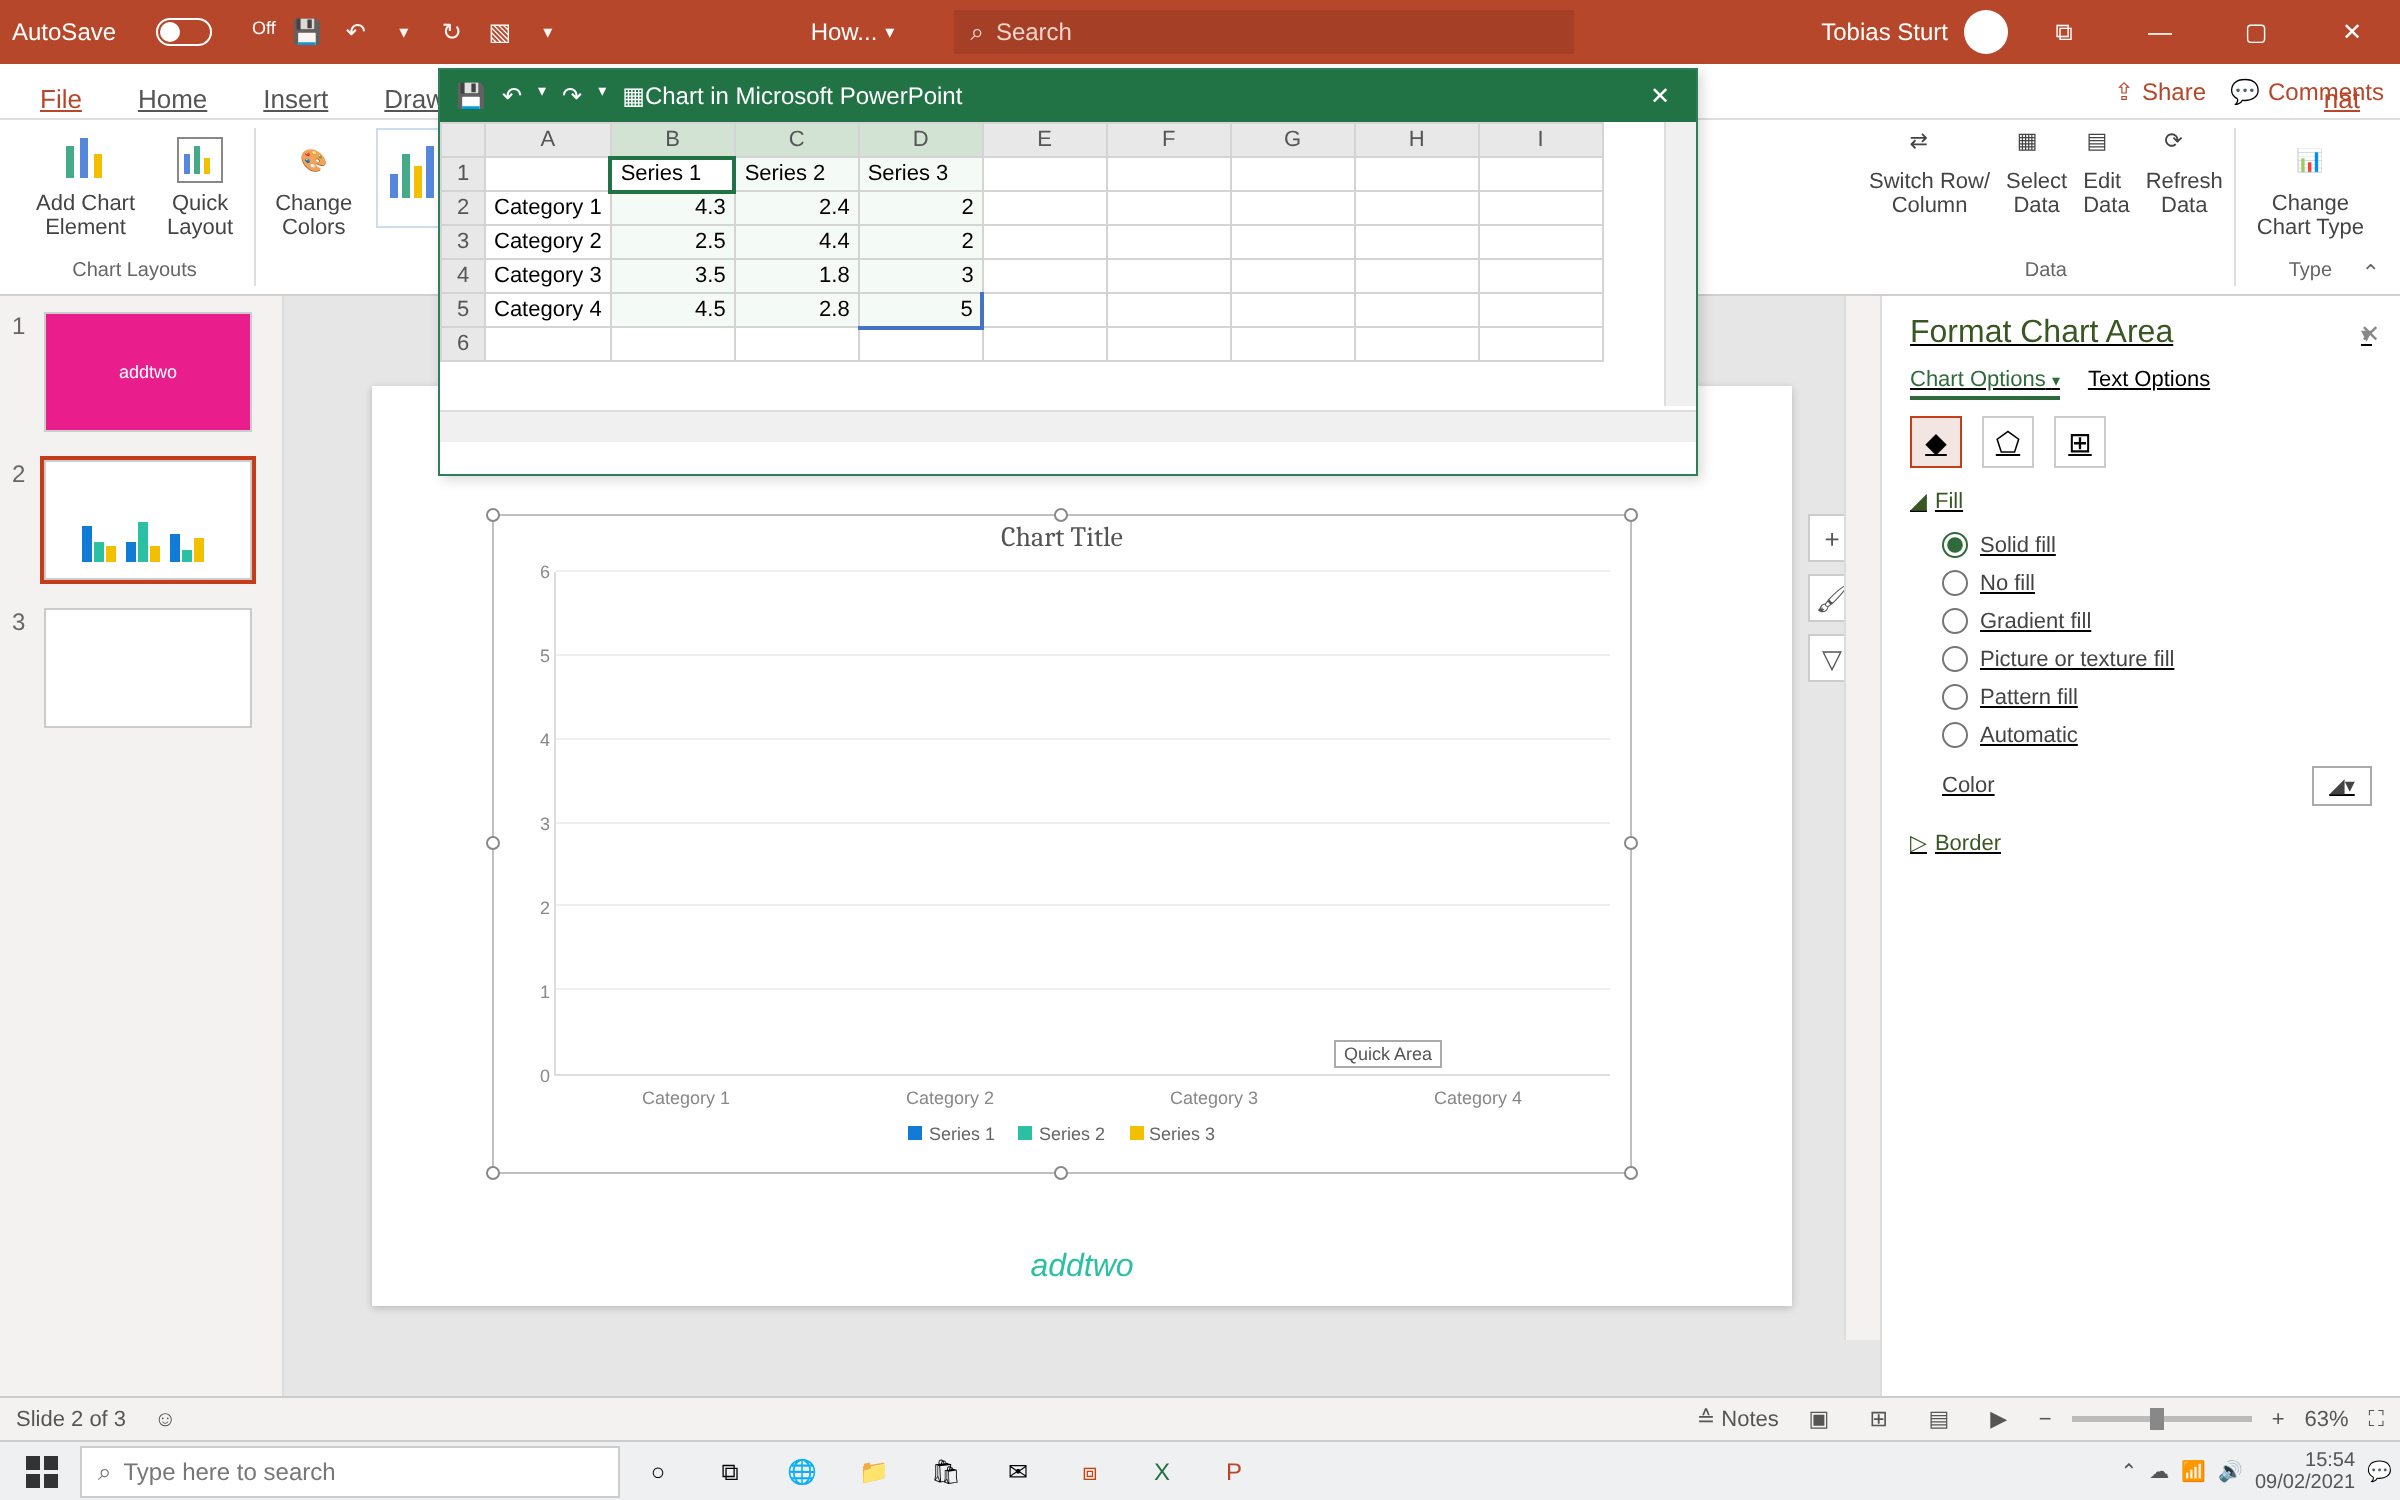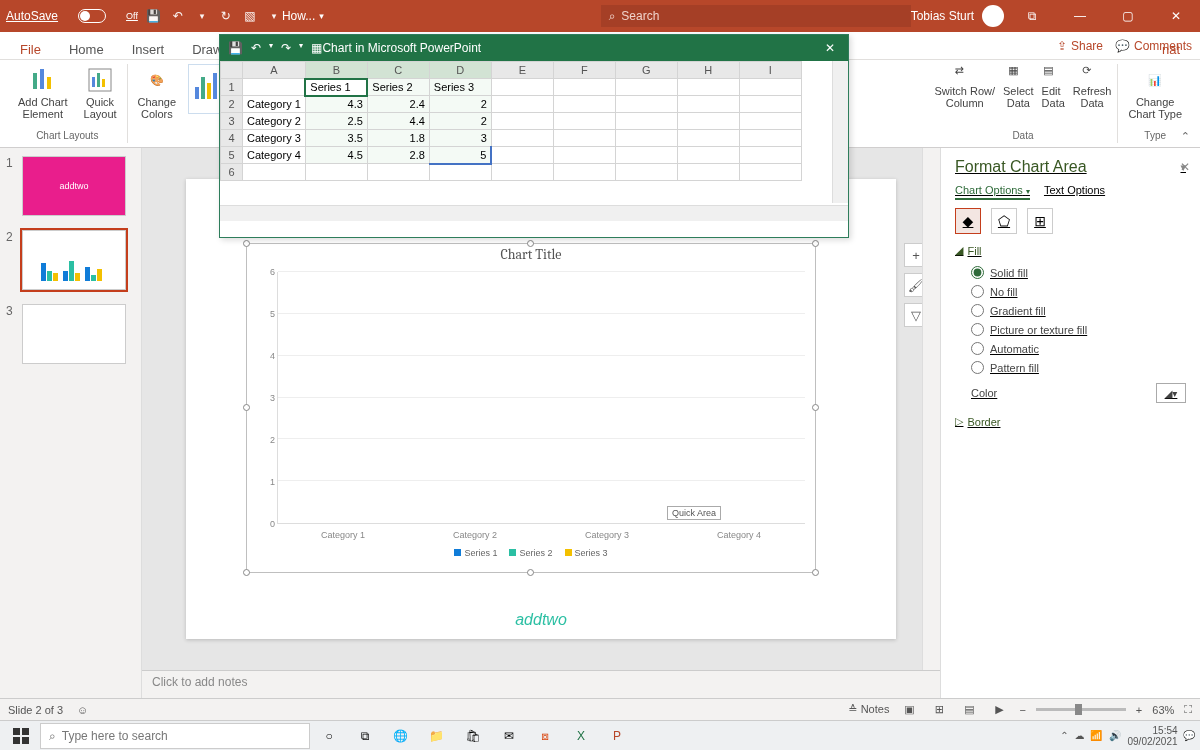--- a/index.html
+++ b/index.html
@@ -1,34 +1,34 @@
 <!DOCTYPE html>
 <html><head>
 <meta charset="utf-8">
 <style>
 * { margin: 0; padding: 0; box-sizing: border-box; font-family: "Segoe UI", sans-serif; }
 body { width: 1200px; height: 750px; overflow: hidden; background: #f3f2f1; position: relative; }
 
 
 .titlebar { height: 32px; background: #b7472a; display: flex; align-items: center; color: #fff; font-size: 12px; }
 .titlebar .left { display: flex; align-items: center; gap: 8px; padding-left: 6px; }
-.autosave-toggle { display: flex; align-items: center; gap: 20px; text-decoration: underline; }
+.autosave-toggle { display: flex; gap: 20px; }
 .toggle { width: 28px; height: 14px; border: 1px solid #fff; border-radius: 8px; position: relative; }
 .toggle::after { content: ""; width: 10px; height: 10px; background: #fff; border-radius: 50%; position: absolute; top: 1px; left: 1px; }
 .qat-icon { width: 16px; height: 16px; display: inline-flex; justify-content: center; align-items: center; opacity: 0.95; }
-.titlebar .center { flex: 1; display: flex; justify-content: space-between; align-items: center; gap: 30px; }
+.titlebar .center { flex: 1; display: flex; justify-content: center; align-items: center; gap: 30px; }
 .how-dropdown { display: flex; align-items: center; gap: 4px; }
 .searchbox { width: 310px; height: 22px; background: #a53f26; display: flex; align-items: center; padding: 0 8px; gap: 6px; color: #f0d3cb; }
 .titlebar .right { display: flex; align-items: center; gap: 8px; padding-right: 4px; }
 .win-btn { width: 40px; height: 32px; display: flex; justify-content: center; align-items: center; }
 .face-icon { width: 22px; height: 22px; background: #fff; border-radius: 50%; display:flex; justify-content:center;align-items:center;font-size:14px;}
 
 
 .ribbon-tabs { height: 28px; background: #fff; border-bottom: 1px solid #e1dfdd; display: flex; align-items: center; padding: 0 8px; gap: 4px; position: relative; }
-.rtab { padding: 0 12px; height: 20px; line-height: 28px; font-size: 13px; color: #555; }
+.rtab { padding: 0 12px; height: 20px; line-height: 28px; font-size: 13px; color: #555; text-decoration: underline; }
 .rtab:first-child { color: #b7472a; }
 .ribbon-right { position: absolute; right: 8px; display: flex; gap: 12px; }
 .share-btn, .comments-btn { font-size: 12px; color: #b7472a; display: flex; align-items: center; gap: 4px; }
 
 
 .ribbon-body { height: 88px; background: #fff; border-bottom: 1px solid #d0cece; display: flex; padding: 4px 8px; position: relative; }
 .rgroup { display: flex; flex-direction: column; align-items: center; padding: 0 6px; border-right: 1px solid #e1dfdd; }
 .rgroup-content { display: flex; gap: 8px; flex: 1; align-items: flex-start; }
 .rgroup-label { font-size: 10px; color: #666; margin-top: auto; padding-bottom: 2px; }
 .rbtn { display: flex; flex-direction: column; align-items: center; font-size: 11px; color: #444; gap: 2px; padding: 2px 4px; }
@@ -472,21 +472,20 @@
         </div>
       </div>
       <div class="float-btns">
         <div class="float-btn">+</div>
         <div class="float-btn">🖌</div>
         <div class="float-btn">▽</div>
       </div>
       <div class="slide-footer-logo">addtwo</div>
     </div>
   </div>
-  <div class="notes-bar">Click to add notes</div>
   <div class="vscroll"></div>
 </div>
 
 <div class="format-pane">
   <div class="fp-title">
       <span>Format Chart Area</span>
       <span class="dd">▾</span>
     </div>
   <span class="fp-close">✕</span>
   <div class="fp-tabs">
@@ -513,25 +512,25 @@
   <label class="fp-radio">
       <input type="radio" name="fill" style="">
       <span>Gradient fill</span>
     </label>
   <label class="fp-radio">
       <input type="radio" name="fill" style="">
       <span>Picture or texture fill</span>
     </label>
   <label class="fp-radio">
       <input type="radio" name="fill" style="">
-      <span>Automatic</span>
+      <span>Pattern fill</span>
     </label>
   <label class="fp-radio">
       <input type="radio" name="fill" style="">
-      <span>Pattern fill</span>
+      <span>Automatic</span>
     </label>
   <div class="fp-colorrow">
       <span>Color</span>
       <div class="fp-color-swatch">◢▾</div>
     </div>
   <div class="fp-section-hdr">
       <span>▷</span>
       <span>Border</span>
     </div>
 </div>

